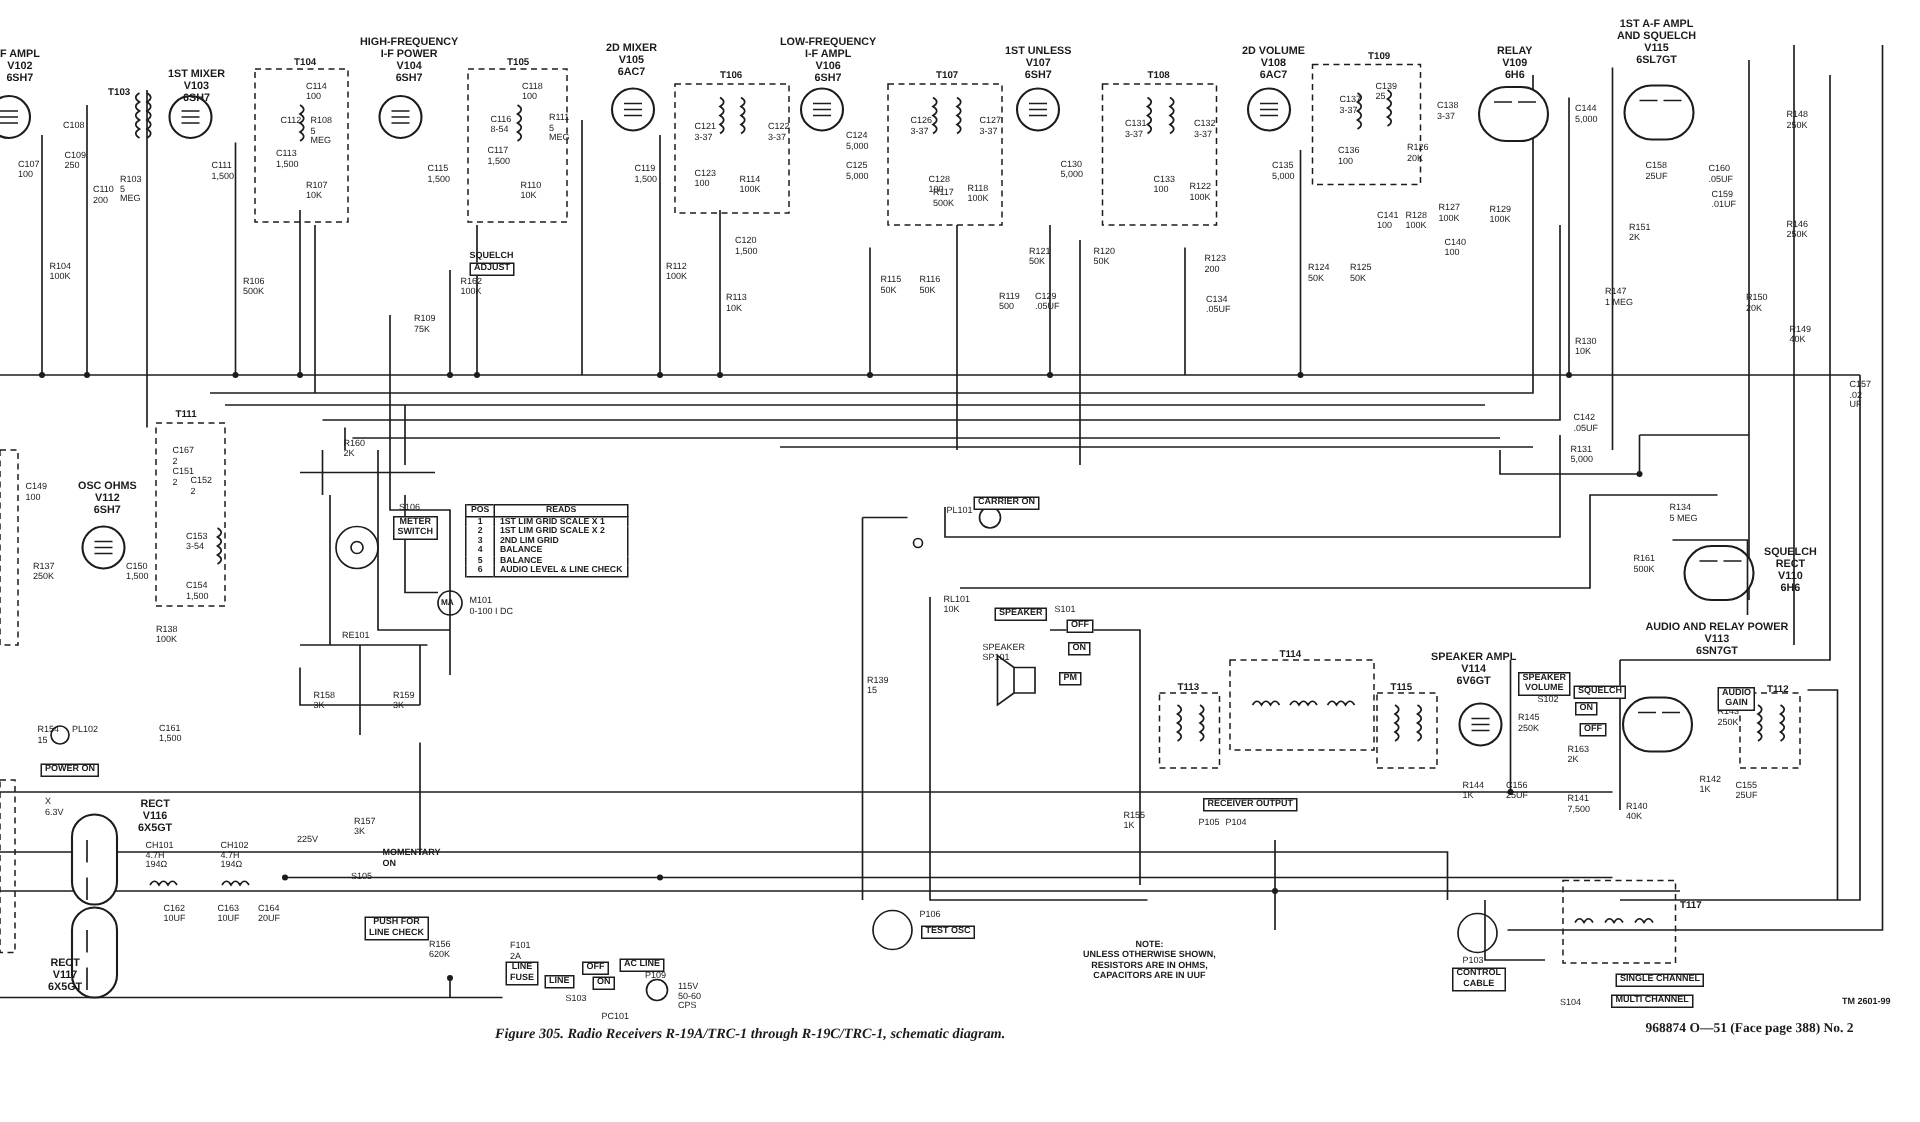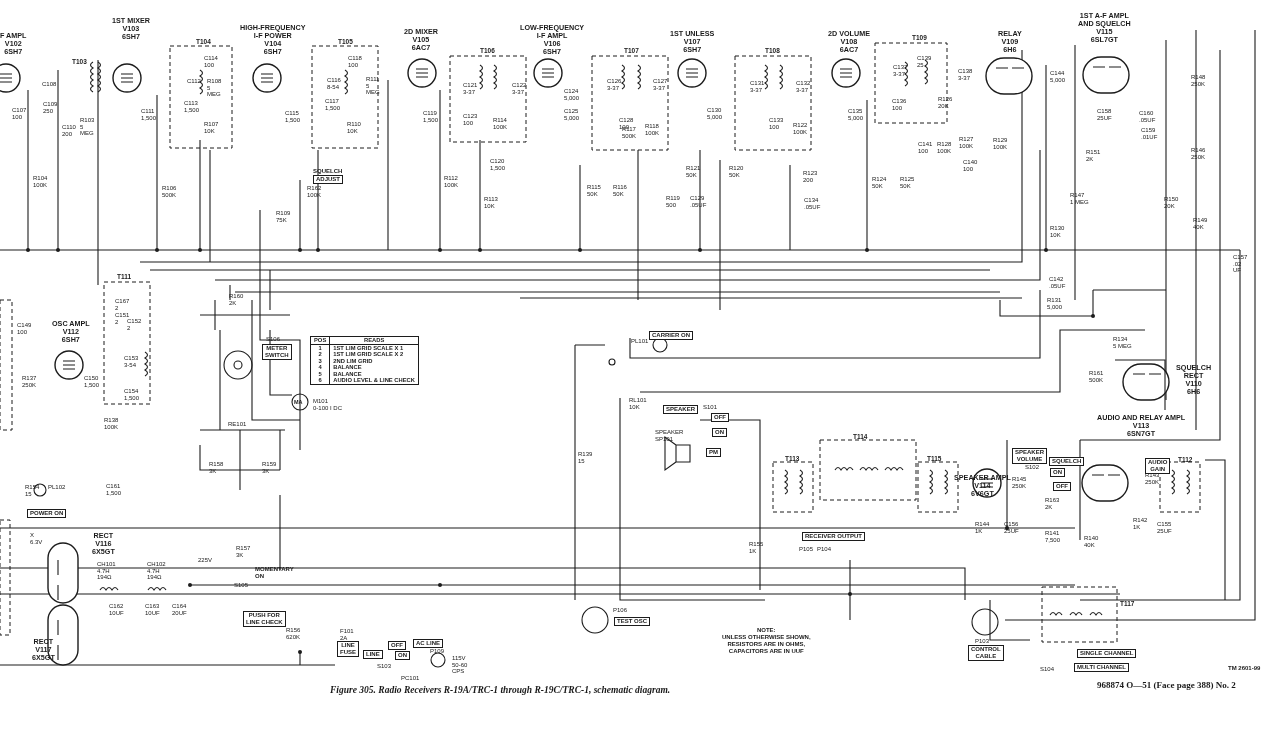--- a/index.html
+++ b/index.html
@@ -188,36 +188,36 @@
     <circle class="dot" cx="1093" cy="316" r="2"></circle>
       <circle class="dot" cx="190" cy="585" r="2"></circle>
       <circle class="dot" cx="440" cy="585" r="2"></circle>
     <circle class="dot" cx="1007" cy="528" r="2"></circle>
       <circle class="dot" cx="850" cy="594" r="2"></circle>
       <circle class="dot" cx="300" cy="652" r="2"></circle>
   </g>
 </svg>
 
 <div class="stage" style="left:0px;top:32px;"><span>F AMPL</span><br><span>V102</span><br><span>6SH7</span></div>
-<div class="stage" style="left:112px;top:17px;"><span>1ST MIXER</span><br><span>V103</span><br><span>6SH7</span></div>
+<div class="stage" style="left:112px;top:45px;"><span>1ST MIXER</span><br><span>V103</span><br><span>6SH7</span></div>
 <div class="stage" style="left:240px;top:24px;"><span>HIGH-FREQUENCY
 I-F POWER</span><br><span>V104</span><br><span>6SH7</span></div>
 <div class="stage" style="left:404px;top:28px;"><span>2D MIXER</span><br><span>V105</span><br><span>6AC7</span></div>
 <div class="stage" style="left:520px;top:24px;"><span>LOW-FREQUENCY
 I-F AMPL</span><br><span>V106</span><br><span>6SH7</span></div>
 <div class="stage" style="left:670px;top:30px;"><span>1ST UNLESS</span><br><span>V107</span><br><span>6SH7</span></div>
 <div class="stage" style="left:828px;top:30px;"><span>2D VOLUME</span><br><span>V108</span><br><span>6AC7</span></div>
 <div class="stage" style="left:998px;top:30px;"><span>RELAY</span><br><span>V109</span><br><span>6H6</span></div>
 <div class="stage" style="left:1078px;top:12px;"><span>1ST A-F AMPL
 AND SQUELCH</span><br><span>V115</span><br><span>6SL7GT</span></div>
-<div class="stage" style="left:52px;top:320px;"><span>OSC AMPL</span><br><span>V112</span><br><span>6SH7</span></div>
+<div class="stage" style="left:52px;top:320px;"><span>OSC OHMS</span><br><span>V112</span><br><span>6SH7</span></div>
 <div class="stage" style="left:1176px;top:364px;"><span>SQUELCH
 RECT</span><br><span>V110</span><br><span>6H6</span></div>
-<div class="stage" style="left:1097px;top:414px;"><span>AUDIO AND RELAY AMPL</span><br><span>V113</span><br><span>6SN7GT</span></div>
-<div class="stage" style="left:954px;top:434px;margin-top:40px;"><span>SPEAKER AMPL</span><br><span>V114</span><br><span>6V6GT</span></div>
+<div class="stage" style="left:1097px;top:414px;"><span>AUDIO AND RELAY POWER</span><br><span>V113</span><br><span>6SN7GT</span></div>
+<div class="stage" style="left:954px;top:434px;"><span>SPEAKER AMPL</span><br><span>V114</span><br><span>6V6GT</span></div>
 <div class="stage" style="left:92px;top:532px;"><span>RECT</span><br><span>V116</span><br><span>6X5GT</span></div>
 <div class="stage" style="left:32px;top:638px;"><span>RECT</span><br><span>V117</span><br><span>6X5GT</span></div>
 
 <div class="lbl" style="left:72px;top:58px;">T103</div>
 <div class="lbl" style="left:196px;top:38px;">T104</div>
 <div class="lbl" style="left:338px;top:38px;">T105</div>
 <div class="lbl" style="left:480px;top:47px;">T106</div>
 <div class="lbl" style="left:624px;top:47px;">T107</div>
 <div class="lbl" style="left:765px;top:47px;">T108</div>
 <div class="lbl" style="left:912px;top:34px;">T109</div>

